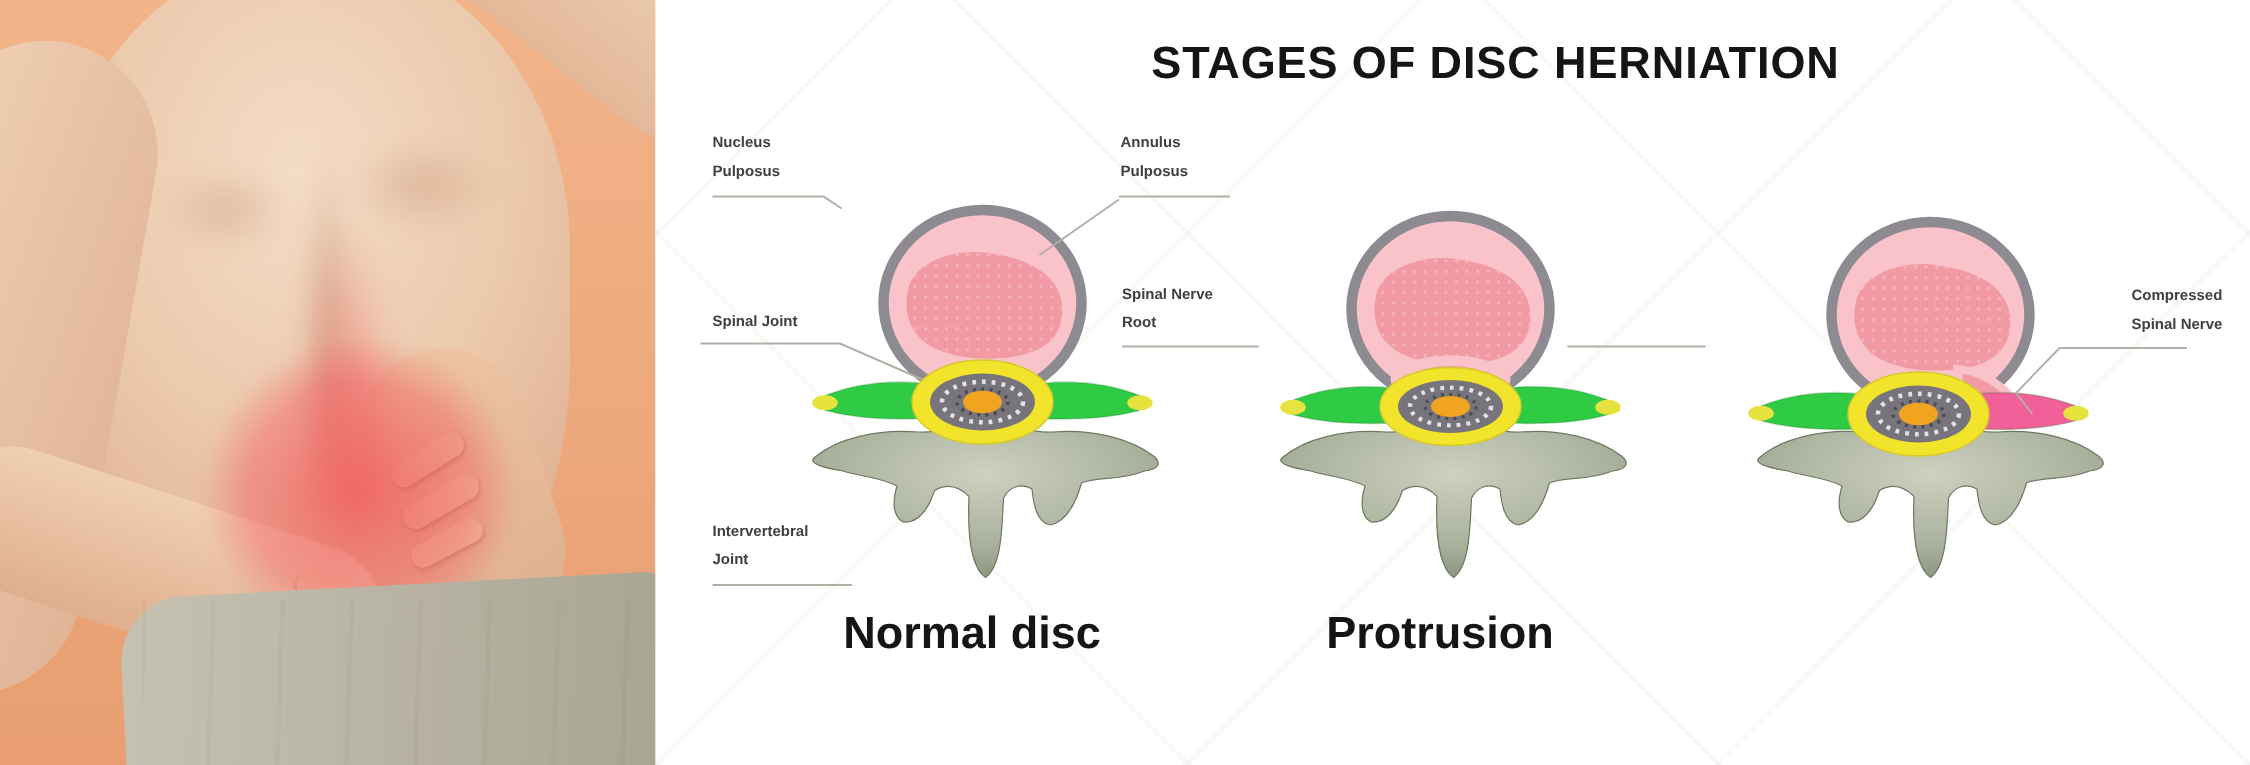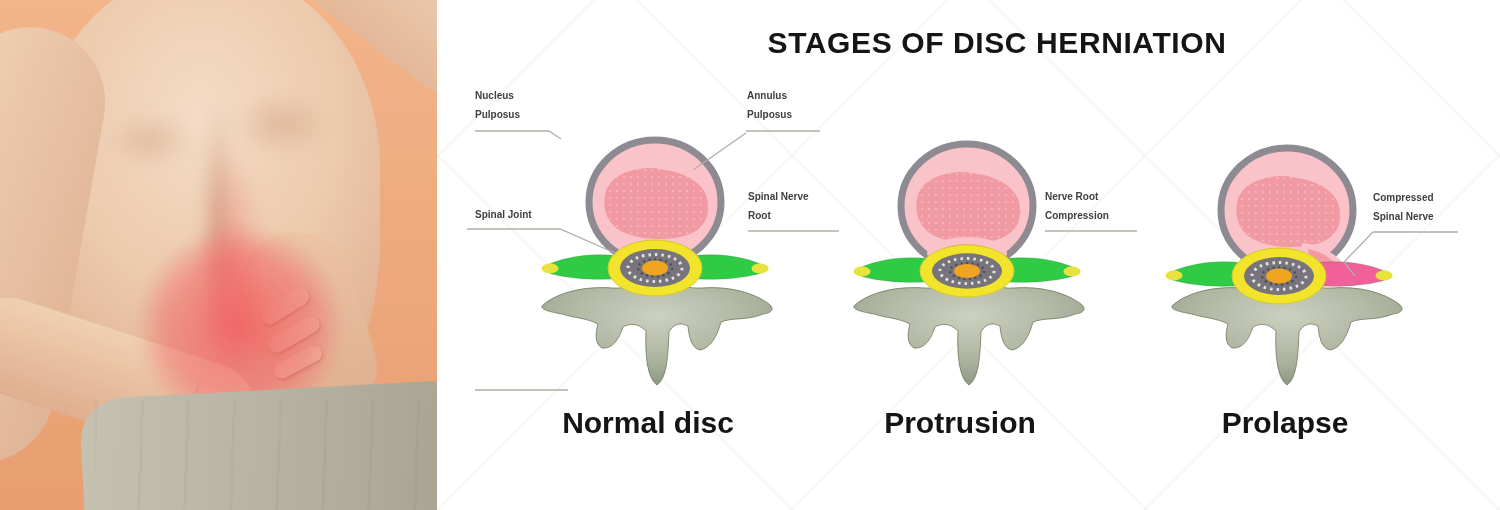--- a/index.html
+++ b/index.html
@@ -56,21 +56,21 @@
   .diagram-title{position:absolute;left:560px;top:26px;transform:translateX(-50%);
      font-size:30px;font-weight:bold;letter-spacing:.6px;color:#151517;white-space:nowrap;}
   .anno{position:absolute;font-size:10px;line-height:19px;font-weight:bold;color:#404040;
         white-space:pre-line;}
   .lab-nucleus{left:38px;top:86px;}
   .lab-annulus{left:310px;top:86px;}
   .lab-spinal-cord{left:38px;top:205px;}
   .lab-nerve-root{left:311px;top:187px;}
   .lab-intervertebral{left:38px;top:345px;}
   .lab-compression{left:608px;top:187px;}
-  .lab-compressed{left:936px;top:188px;}
+  .lab-compressed{left:984px;top:188px;}
   .fig{position:absolute;width:250px;height:270px;top:125px;}
   .fig-normal{left:93px;} .fig-protrusion{left:405px;} .fig-prolapse{left:723px;}
   .caption{position:absolute;top:406px;transform:translateX(-50%);
      font-size:30px;font-weight:bold;color:#151517;white-space:nowrap;}
   .cap-normal{left:211px;} .cap-protrusion{left:523px;} .cap-prolapse{left:848px;}
   #anno-lines{position:absolute;left:0;top:0;}
 </style>
 </head>
 <body>
 
@@ -178,22 +178,21 @@
       </g>
     </svg>
 
     <div class="anno lab-nucleus">Nucleus
 Pulposus</div>
     <div class="anno lab-annulus">Annulus
 Pulposus</div>
     <div class="anno lab-spinal-cord">Spinal Joint</div>
     <div class="anno lab-nerve-root">Spinal Nerve
 Root</div>
-    <div class="anno lab-compression">Nerve Root
-Compression</div>
+    <div class="anno lab-intervertebral">Intervertebral
+Joint</div>
     <div class="anno lab-compressed">Compressed
 Spinal Nerve</div>
 
     <div class="caption cap-normal">Normal disc</div>
     <div class="caption cap-protrusion">Protrusion</div>
-    <div class="caption cap-prolapse">Prolapse</div>
   </div>
 </div>
 
 </body></html>

